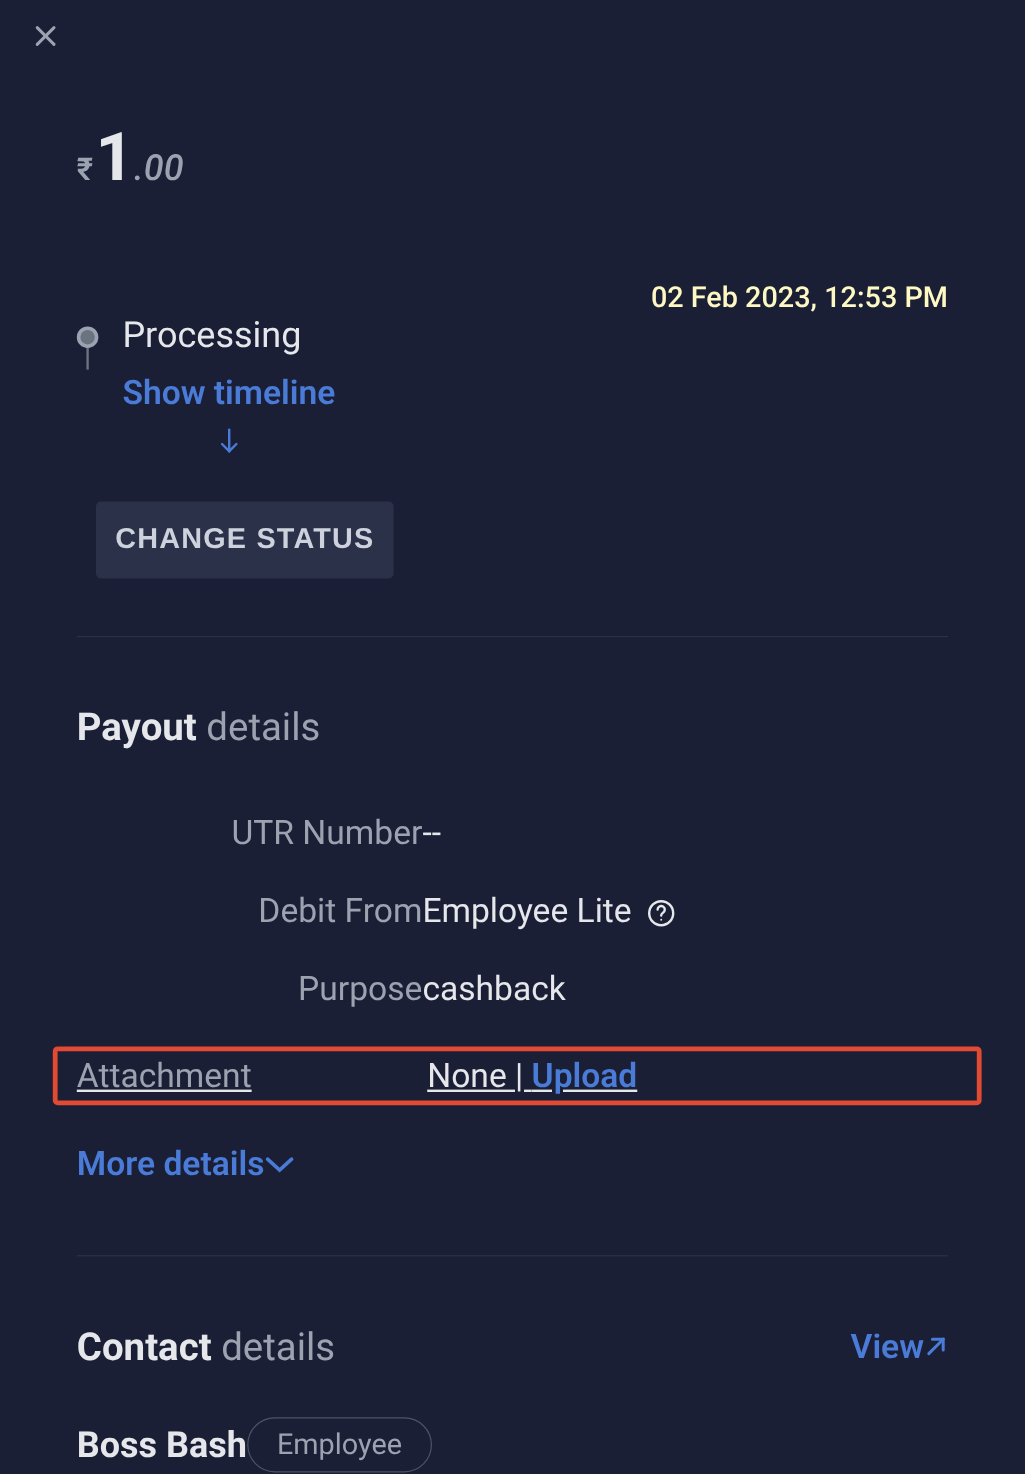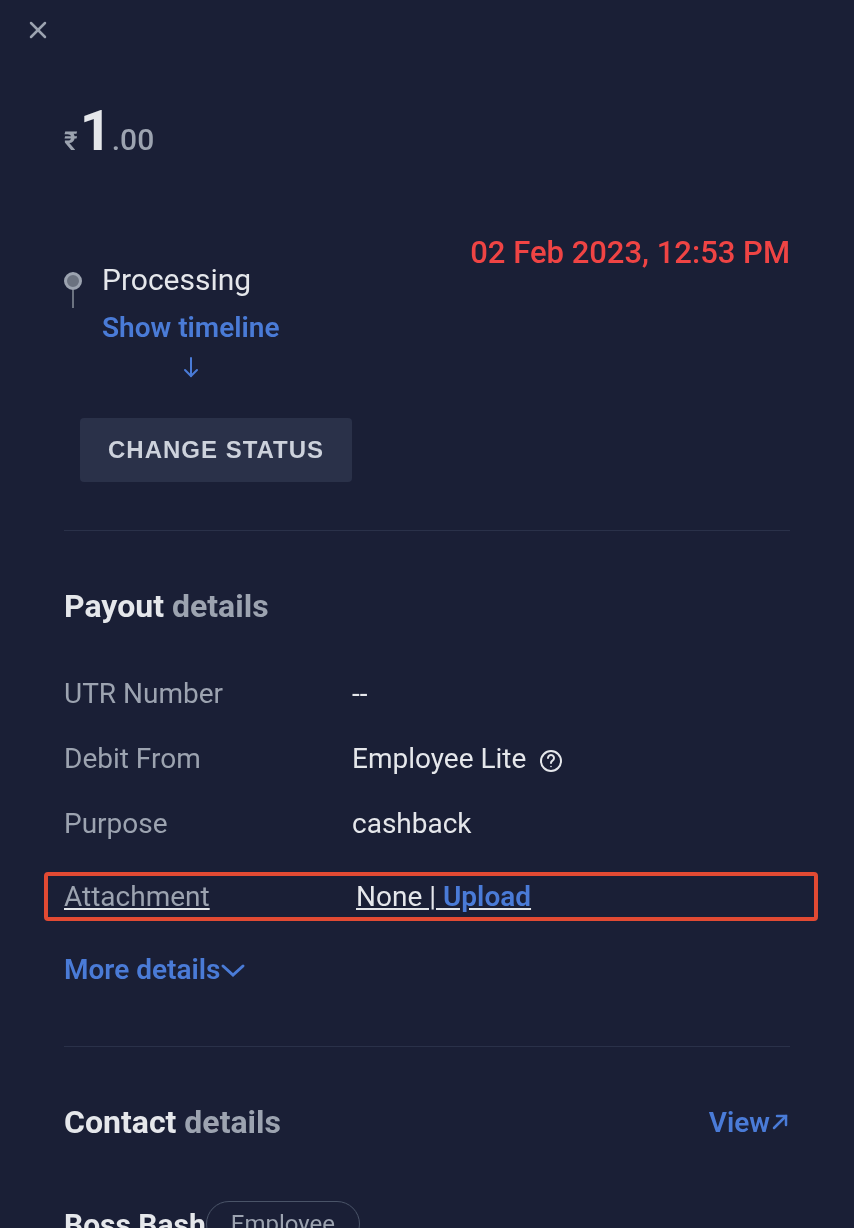--- a/index.html
+++ b/index.html
@@ -39,20 +39,21 @@
     }
     .amount-whole {
       font-size: 56px;
       font-weight: 700;
       color: #e5e7eb;
     }
     .amount-decimal {
       font-size: 30px;
       font-weight: 500;
       color: #9ca3b0;
+      font-style: italic;
     }
     .status-row {
       display: flex;
       justify-content: space-between;
       align-items: flex-start;
       margin-bottom: 8px;
     }
     .status-left {
       display: flex;
       align-items: flex-start;
@@ -81,39 +82,39 @@
     .status-body {
       display: flex;
       flex-direction: column;
     }
     .status-label {
       font-size: 30px;
       color: #e5e7eb;
       margin-bottom: 14px;
     }
     .timestamp {
-      font-size: 31px;
-      color: #ef4444;
+      font-size: 24px;
+      color: #fef9c3;
       font-weight: 500;
     }
     .timeline-link {
       font-size: 28px;
       color: #4a7bd7;
       font-weight: 600;
       display: flex;
       align-items: center;
       gap: 12px;
       margin-bottom: 30px;
       cursor: pointer;
       flex-direction: column;
     }
     .change-status-btn {
       background: #2a3149;
       border: none;
-      padding: 18px 28px;
+      padding: 18px 16px;
       font-size: 24px;
       font-weight: 600;
       letter-spacing: 1px;
       color: #cdd2dc;
       border-radius: 4px;
       cursor: pointer;
       margin-left: 16px;
       margin-bottom: 48px;
     }
     .divider {
@@ -123,28 +124,29 @@
     }
     .section-header {
       font-size: 32px;
       margin-bottom: 52px;
     }
     .section-header .bold {
       font-weight: 700;
       color: #e5e7eb;
     }
     .section-header .light {
-      font-weight: 700;
+      font-weight: 400;
       color: #9ca3b0;
     }
     .detail-row {
       display: flex;
       margin-bottom: 32px;
       font-size: 28px;
       align-items: center;
+      text-align: right;
     }
     .detail-label {
       width: 288px;
       color: #9ca3b0;
     }
     .detail-value {
       color: #e5e7eb;
     }
     .help-icon {
       display: inline-flex;
@@ -178,21 +180,21 @@
       display: flex;
       align-items: center;
       cursor: pointer;
       margin-bottom: 60px;
       margin-top: 8px;
     }
     .contact-header-row {
       display: flex;
       justify-content: space-between;
       align-items: center;
-      margin-bottom: 60px;
+      margin-bottom: 40px;
     }
     .view-link {
       font-size: 28px;
       color: #4a7bd7;
       font-weight: 600;
       display: flex;
       align-items: center;
       cursor: pointer;
     }
     .contact-name-row {
@@ -204,21 +206,20 @@
       font-size: 30px;
       font-weight: 700;
       color: #e5e7eb;
     }
     .badge {
       border: 1px solid #4a5468;
       border-radius: 24px;
       padding: 8px 24px;
       font-size: 24px;
       color: #9ca3b0;
-      text-decoration: underline;
     }
   </style>
 </head>
 <body>
 
 <div class="close-btn">
   <svg width="24" height="24" viewBox="0 0 24 24" fill="none" stroke="currentColor" stroke-width="2.5" stroke-linecap="round">
     <line x1="5" y1="5" x2="19" y2="19"></line>
     <line x1="19" y1="5" x2="5" y2="19"></line>
   </svg>

